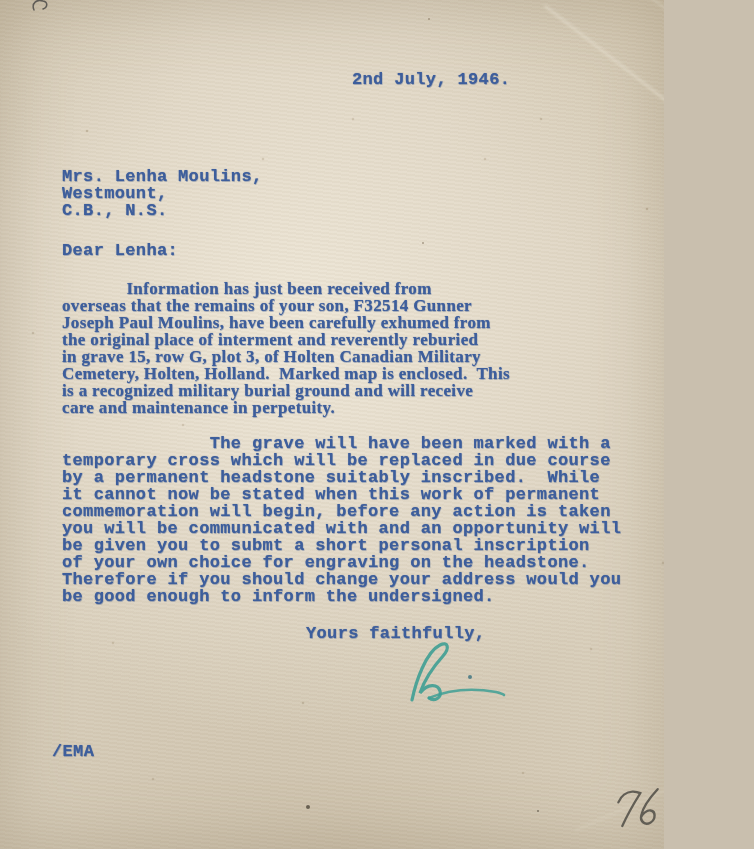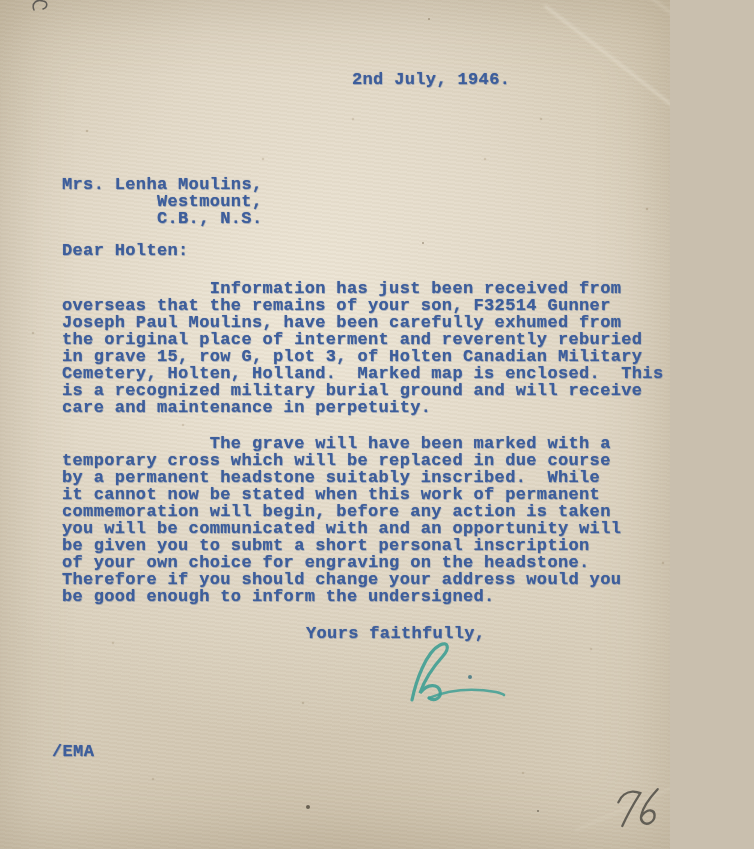--- a/index.html
+++ b/index.html
@@ -7,33 +7,32 @@
     position:relative;width:664px;height:849px;overflow:hidden;
     background:
       repeating-linear-gradient(7deg, rgba(255,255,255,0.035) 0 2px, rgba(120,100,70,0.035) 2px 4px),
       radial-gradient(ellipse 90% 70% at 45% 38%, rgba(240,233,218,0.9), rgba(240,233,218,0) 70%),
       radial-gradient(ellipse 120% 60% at 50% 100%, rgba(172,156,128,0.28), rgba(172,156,128,0) 60%),
       radial-gradient(ellipse 55% 45% at 100% 0%, rgba(196,182,155,0.35), rgba(196,182,155,0) 70%),
       radial-gradient(ellipse 45% 35% at 0% 0%, rgba(186,172,146,0.28), rgba(186,172,146,0) 70%),
       #dad0bd;
     box-shadow: inset 0 0 70px rgba(125,108,80,0.30);
     font-family:"Liberation Mono","DejaVu Sans Mono",monospace;
-    padding-left:6px;
   }
   .typed{
     position:absolute;
     font-family:"Liberation Mono","DejaVu Sans Mono",monospace;
     font-size:17px;line-height:17px;font-weight:700;letter-spacing:0.35px;
     color:#3d5e9c;white-space:pre-wrap;
     text-shadow:0 0 1px rgba(47,78,140,0.6), 0.5px 0.5px 0.5px rgba(47,78,140,0.3);
   }
   .date{left:352px;top:71px;}
-  .address{left:62px;top:176px;text-align:right;}
+  .address{left:62px;top:168px;}
   .salutation{left:62px;top:242px;}
-  .p1{left:62px;top:280px;width:650px;}
+  .p1{left:62px;top:280px;width:650px;font-family:Liberation Serif, serif;}
   .p2{left:62px;top:435px;width:650px;}
   .closing{left:306px;top:625px;}
   .sigblock{left:337px;top:694px;}
   .initials{left:52px;top:743px;}
   .sig-svg{position:absolute;left:396px;top:637px;}
   .pagenum-svg{position:absolute;left:612px;top:785px;transform:skewX(-8deg) rotate(-3deg);}
   .corner-mark-svg{position:absolute;left:28px;top:-2px;}
   .crease{position:absolute;background:linear-gradient(to bottom, rgba(251,247,236,0.75), rgba(160,143,112,0.20));filter:blur(1.5px);}
   .c1{left:545px;top:5px;width:310px;height:3px;transform:rotate(38deg);transform-origin:0 0;}
   .c2{left:640px;top:-12px;width:230px;height:2px;transform:rotate(38deg);transform-origin:0 0;opacity:.8;}
@@ -71,21 +70,21 @@
   <svg class="corner-mark-svg" width="30" height="14" viewBox="0 0 30 14">
     <path d="M6,12 C3,5 9,1 15,3 C20,4 20,9 15,11" fill="none" stroke="#3c3c3c" stroke-width="1.5" stroke-linecap="round" opacity="0.75"></path>
   </svg>
 
   <div class="typed date">2nd July, 1946.</div>
 
   <div class="typed address">Mrs. Lenha Moulins,
 Westmount,
 C.B., N.S.</div>
 
-  <div class="typed salutation">Dear Holten:</div>
+  <div class="typed salutation">Dear Lenha:</div>
 
   <div class="typed p1">              Information has just been received from
 overseas that the remains of your son, F32514 Gunner
 Joseph Paul Moulins, have been carefully exhumed from
 the original place of interment and reverently reburied
 in grave 15, row G, plot 3, of Holten Canadian Military
 Cemetery, Holten, Holland.  Marked map is enclosed.  This
 is a recognized military burial ground and will receive
 care and maintenance in perpetuity.</div>
 

